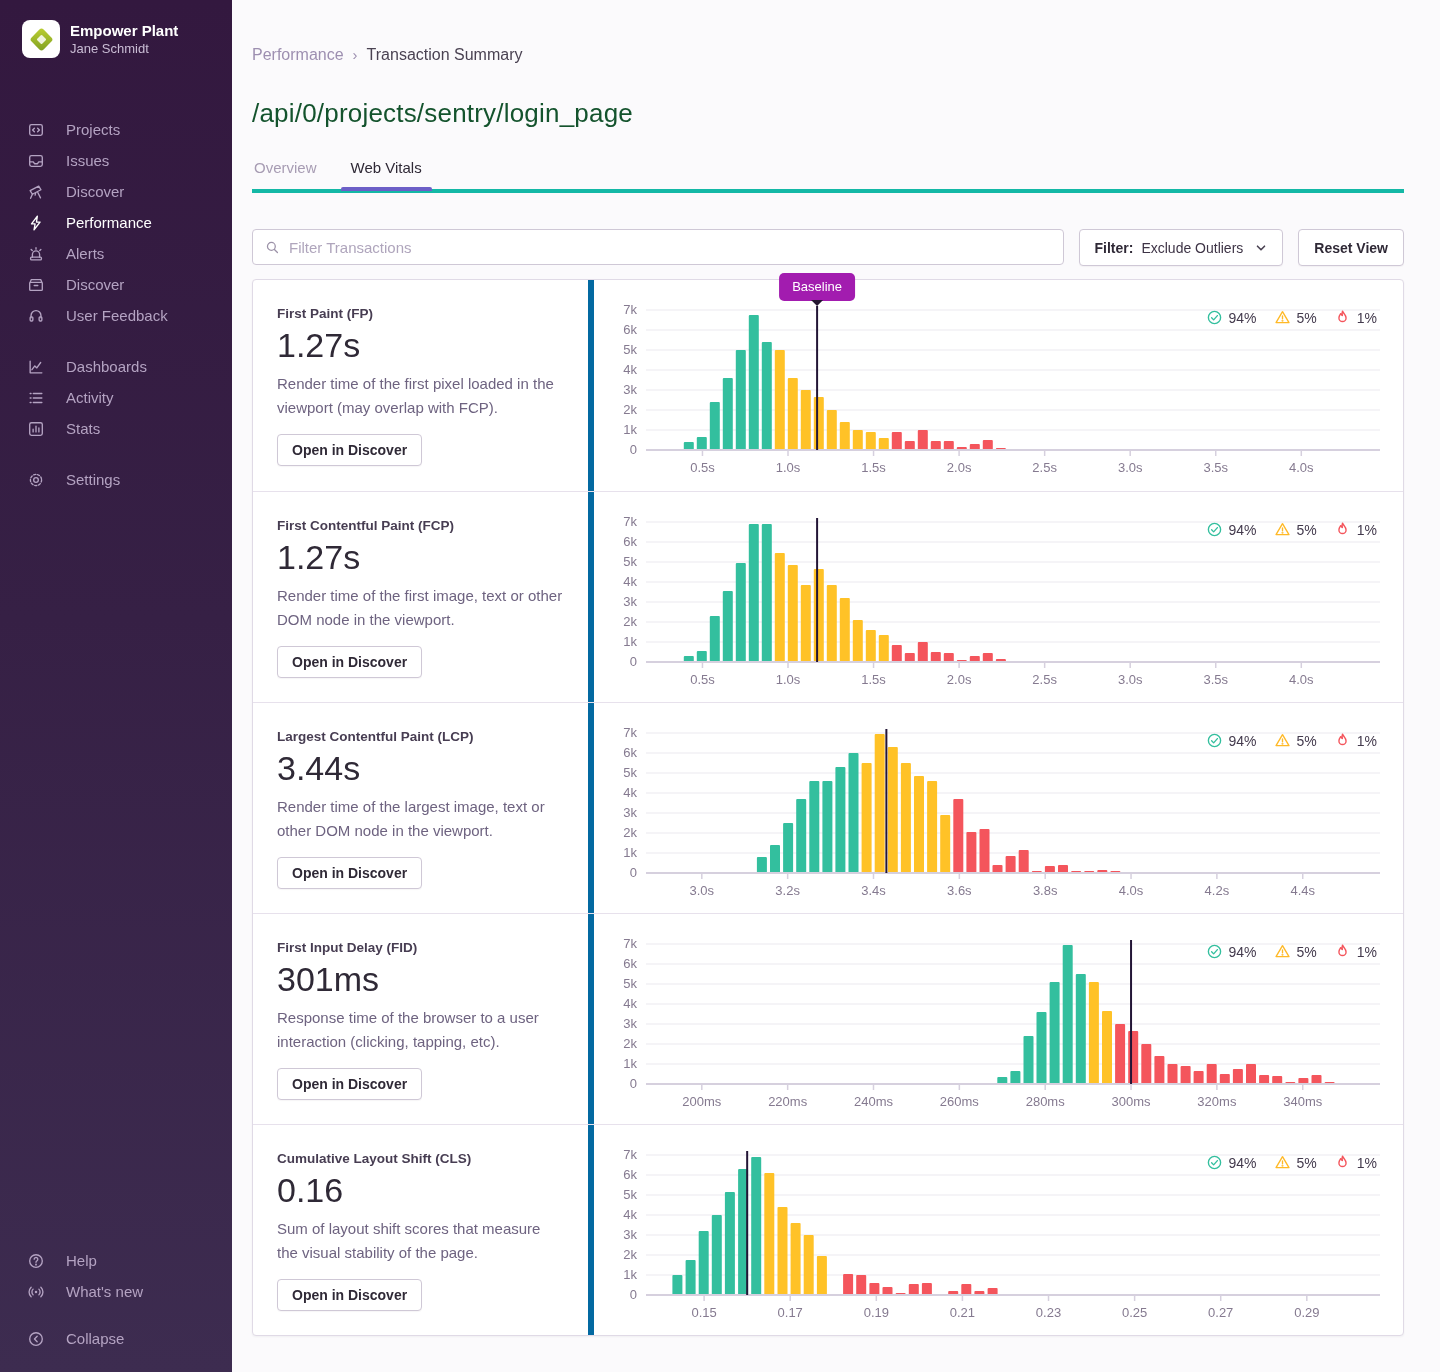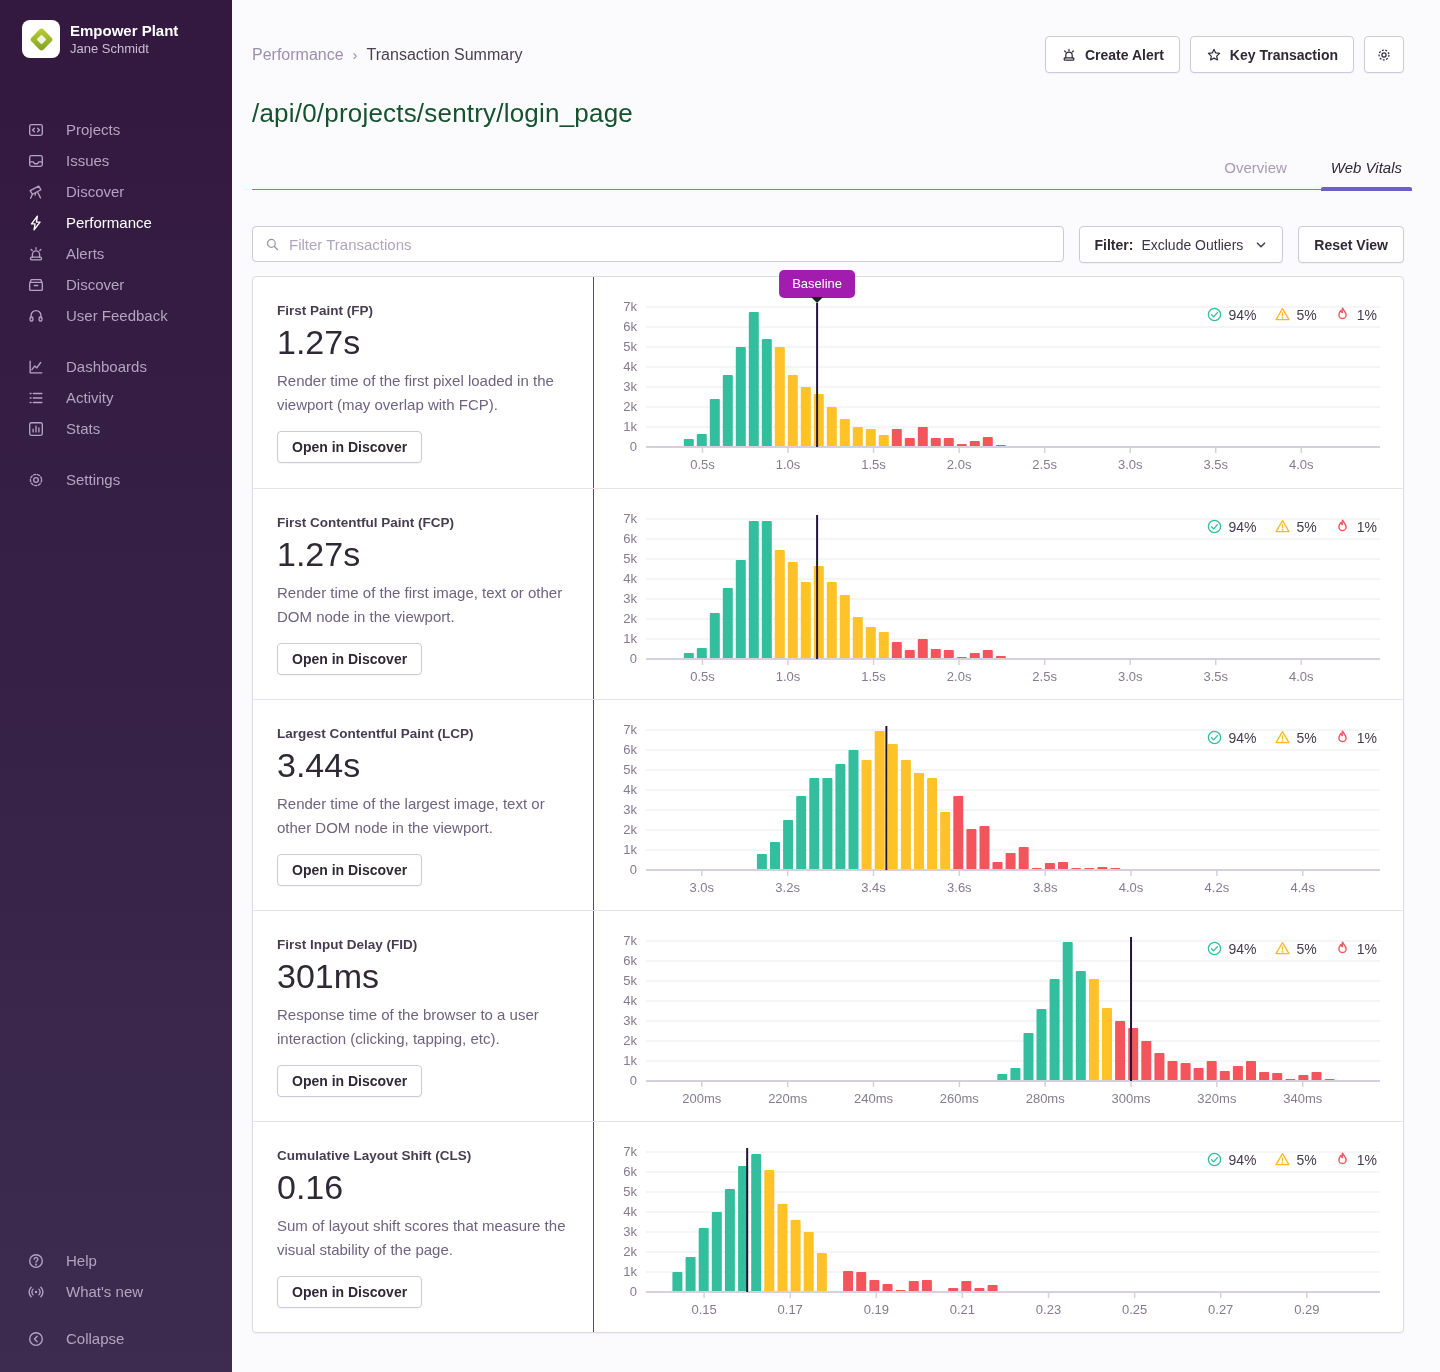--- a/index.html
+++ b/index.html
@@ -34,41 +34,41 @@
   .crumb-current { color:#4A4252; }
   .actions { display:flex; gap:10px; align-items:center; }
   .btn { background:#fff; border:1px solid #CFC8D6; border-radius:4px; height:37px;
     display:inline-flex; align-items:center; gap:8px; padding:0 15px;
     font-size:14px; font-weight:700; color:#2F2936; cursor:pointer; box-shadow:0 1px 1px rgba(40,30,60,.04); }
   .btn svg { width:16px; height:16px; }
   .btn.icon-only { width:40px; justify-content:center; padding:0; }
 
   .page-title { margin-top:25px; font-size:26px; font-weight:500; letter-spacing:.2px; color:#14532d; }
 
-  .tabs { display:flex; gap:40px; margin-top:24px; border-bottom:1px solid #14b8a6;justify-content:flex-end; }
+  .tabs { display:flex; gap:30px; margin-top:24px; border-bottom:4px solid #14b8a6; }
   .tab { font-size:15px; padding:6px 2px 13px; cursor:pointer; color:#A79CB3; position:relative; }
-  .tab.active { color:#2F2936;font-style:italic; }
+  .tab.active { color:#2F2936; }
   .tab.active::after { content:""; position:absolute; left:-8px; right:-8px; bottom:-2px; height:4px; background:#6C5FC7; border-radius:2px 2px 0 0; }
 
   .toolbar { display:flex; gap:15px; margin-top:36px; }
   .search-box { flex:1; height:36px; background:#fff; border:1px solid #CFC8D6; border-radius:4px;
     display:flex; align-items:center; padding:0 12px; gap:9px; }
   .search-box svg { width:15px; height:15px; flex:0 0 auto; }
   .search-box input { border:none; outline:none; flex:1; font-size:15px; font-family:inherit; color:#2F2936; background:transparent; }
   .search-box input::placeholder { color:#AFA5BC; }
   .filter-btn .pre { font-weight:700; }
   .filter-btn .val { font-weight:400; color:#3E3446; }
   .filter-btn svg.chev { width:12px; height:12px; margin-left:4px; }
 
   
   .vitals { margin-top:13px; background:#fff; border:1px solid #E0DAE6; border-radius:4px;
     box-shadow:0 1px 2px rgba(40,30,60,.05); }
   .vital-row { display:flex; height:211px; border-top:1px solid #E7E1EC; }
   .vital-row:first-child { border-top:none; }
-  .vital-info { width:341px; flex:0 0 auto; border-right:1px solid #0369a1; padding:26px 24px; }
+  .vital-info { width:341px; flex:0 0 auto; border-right:6px solid #0369a1; padding:26px 24px; }
   .vital-title { font-size:13.5px; font-weight:700; color:#473D52; }
   .vital-value { font-size:34px; font-weight:500; margin-top:5px; color:#2F2936; }
   .vital-desc { font-size:15px; color:#6E6380; line-height:1.6; margin-top:7px; }
   .vital-btn { margin-top:14px; height:32px; padding:0 14px; font-size:14px; }
   .vital-chart { flex:1; position:relative; }
   .vital-chart svg.plot { position:absolute; left:0; top:0; }
   .badges { position:absolute; top:29px; right:26px; display:flex; gap:17px; align-items:center; }
   .badge { display:flex; align-items:center; gap:6px; font-size:14px; color:#433A4D; }
   .badge svg { width:17px; height:17px; }
   .baseline-tip { position:absolute; top:-7px; background:#a21caf; color:#fff; font-size:13px;
@@ -203,42 +203,20 @@
   </div>
 </aside>
 
 <main class="main">
 
   <div class="header-row">
     <div class="breadcrumb">
       <span class="crumb-parent">Performance</span>
       <span class="crumb-sep">›</span>
       <span class="crumb-current">Transaction Summary</span>
-    </div>
-    <div class="actions">
-      <button class="btn">
-        <svg viewBox="0 0 20 20" fill="none" stroke="#2F2936" stroke-width="1.5" stroke-linecap="round">
-            <path d="M6 13.5v-3a4 4 0 018 0v3"></path>
-            <rect x="4" y="13.5" width="12" height="3" rx="1"></rect>
-            <path d="M10 3v1.6M4.6 5l1.2 1.2M15.4 5l-1.2 1.2"></path>
-          </svg>
-        <span>Create Alert</span>
-      </button>
-      <button class="btn">
-        <svg viewBox="0 0 20 20" fill="none" stroke="#2F2936" stroke-width="1.5" stroke-linejoin="round">
-            <path d="M10 3l2.1 4.4 4.9.6-3.6 3.4.9 4.8L10 13.9l-4.3 2.3.9-4.8L3 8l4.9-.6z"></path>
-          </svg>
-        <span>Key Transaction</span>
-      </button>
-      <button class="btn icon-only">
-        <svg viewBox="0 0 20 20" fill="none" stroke="#2F2936" stroke-width="1.5">
-            <circle cx="10" cy="10" r="6.2" stroke-dasharray="2.4 1.9"></circle>
-            <circle cx="10" cy="10" r="2.6"></circle>
-          </svg>
-      </button>
     </div>
   </div>
 
   <h1 class="page-title">/api/0/projects/sentry/login_page</h1>
 
   <div class="tabs">
     <div class="tab">Overview</div>
     <div class="tab active">Web Vitals</div>
   </div>
 

